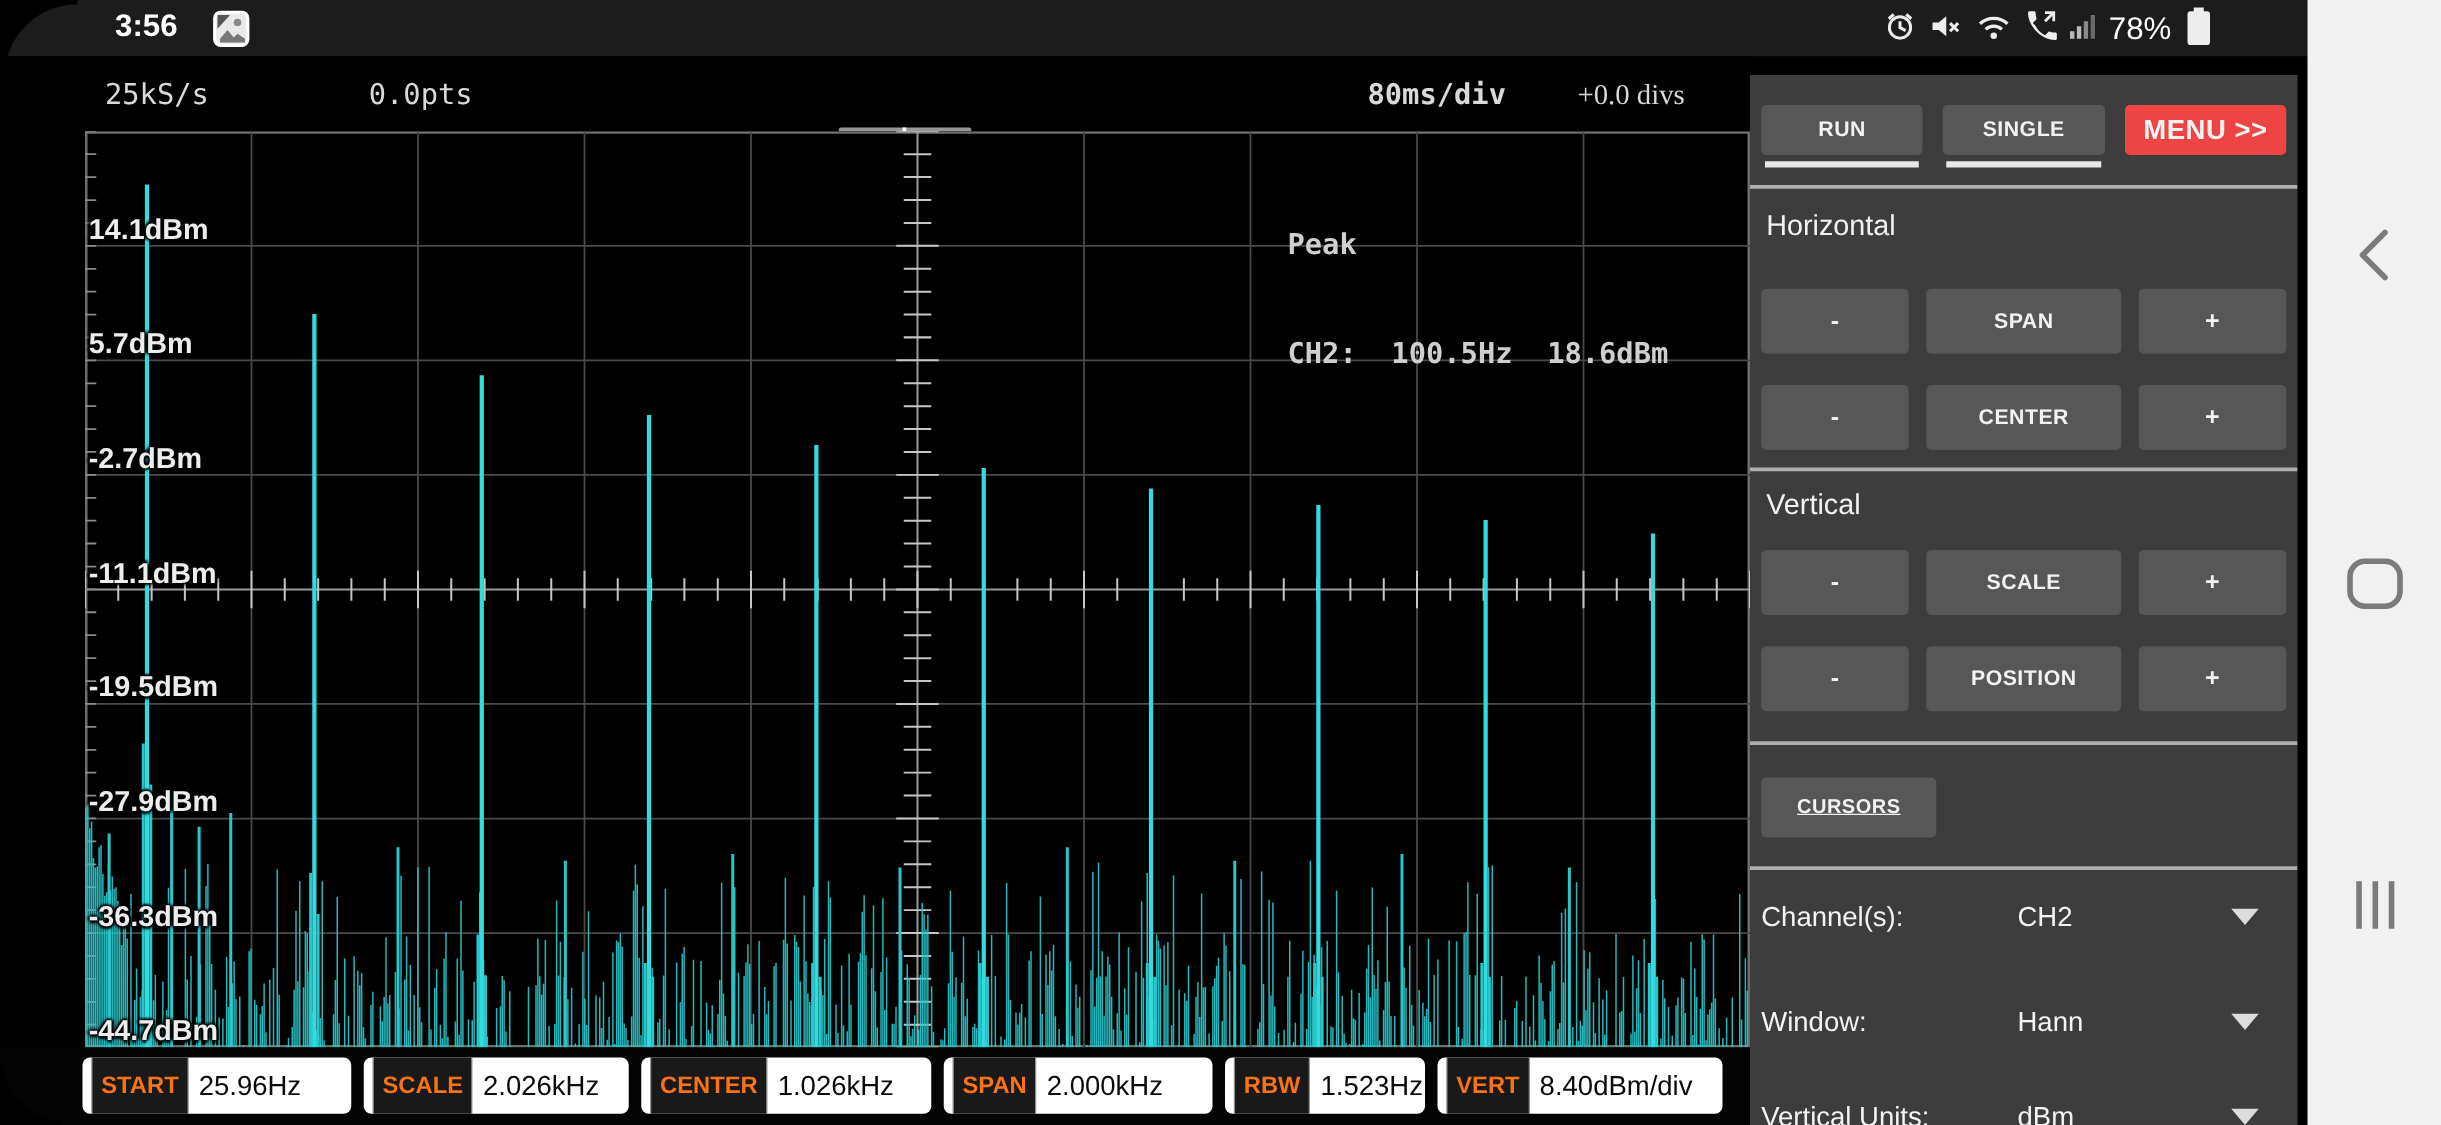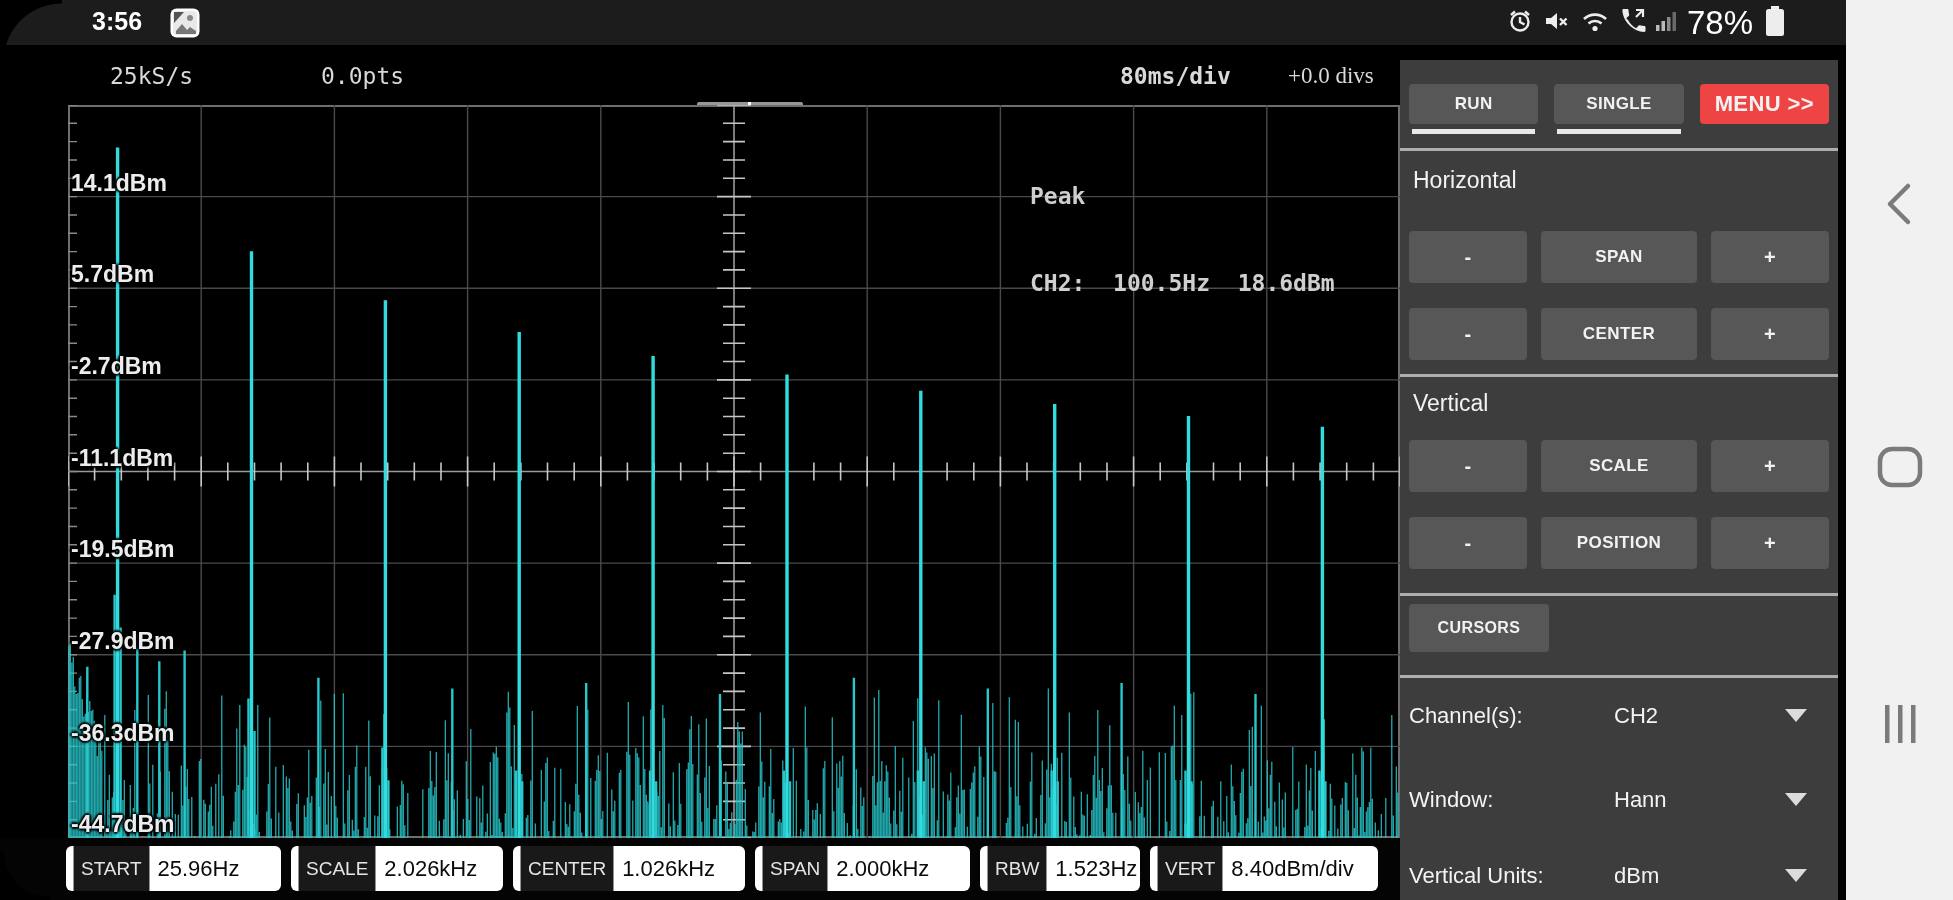--- a/index.html
+++ b/index.html
@@ -3,65 +3,65 @@
 <meta charset="utf-8">
 <style>
   html,body{margin:0;padding:0;background:#000;}
   #root{position:relative;width:1953px;height:900px;background:#000;overflow:hidden;
         font-family:"Liberation Sans",sans-serif;}
   
   .statusbar{position:absolute;left:0;top:0;width:1846px;height:45px;background:#1c1c1c;}
   .sb-time{position:absolute;left:92px;top:7px;font-size:25px;font-weight:700;color:#fff;}
   .sb-gallery{position:absolute;left:170px;top:8px;}
   .sb-icons{position:absolute;left:1506px;top:5px;height:36px;display:flex;align-items:center;gap:9px;}
-  .sb-batt-pct{font-size:33px;color:#fff;text-align:right;}
-  
-  .topbar{position:absolute;left:0;top:45px;width:1400px;height:75px;background:#000;margin-left:26px;}
+  .sb-batt-pct{font-size:25px;color:#fff;text-align:right;}
+  
+  .topbar{position:absolute;left:0;top:45px;width:1400px;height:75px;background:#000;}
   .tb-text{position:absolute;top:18px;font:400 23px "DejaVu Sans Mono",monospace;color:#d9d9d9;white-space:pre;}
   .tb-rate{left:84px;} .tb-pts{left:295px;} .tb-tdiv{left:1094px;font-weight:bold;} .tb-offs{left:1262px;font-family:Liberation Serif, serif;}
   .tb-track{position:absolute;left:465px;top:78px;width:520px;height:4px;background:#ececec;}
   .tb-handle{position:absolute;left:671px;top:57px;width:106px;height:43px;background:#979797;border-radius:2px;}
   .tb-handle-mark{position:absolute;left:51px;top:0;width:3px;height:43px;background:#fff;}
   
   .plot{position:absolute;left:68px;top:105px;width:1332px;height:733px;background:#000;}
   .ylab{position:absolute;left:71px;font:700 23px "Liberation Sans",sans-serif;color:#ededed;
         text-shadow:-2px 0 2px #000,2px 0 2px #000,0 -2px 2px #000,0 2px 2px #000;}
   .yl0{top:170px}.yl1{top:261px}.yl2{top:353px}.yl3{top:445px}
   .yl4{top:536px}.yl5{top:628px}.yl6{top:720px}.yl7{top:811px}
   .readout{position:absolute;left:1030px;top:124px;font:700 23px "DejaVu Sans Mono",monospace;
            color:#cfcfcf;line-height:29px;white-space:pre;}
   
   .bottombar{position:absolute;left:0;top:838px;width:1400px;height:62px;background:#040404;overflow:hidden;}
   .chips{position:absolute;left:66px;top:8px;display:flex;gap:10px;}
   .chip{background:#fff;border-radius:6px;display:flex;align-items:center;gap:8px;
         padding:3px 7px;height:45px;box-sizing:border-box;flex:none;overflow:hidden;}
   .chip:nth-child(1){width:215px}.chip:nth-child(2){width:212px}.chip:nth-child(3){width:232px}
   .chip:nth-child(4){width:215px}.chip:nth-child(5){width:160px}.chip:nth-child(6){width:228px}
-  .chip-label{background:#191919;border:1px solid #949494;border-radius:4px;color:#e5e5e5;
-              font-weight:400;font-size:19px;padding:20px 7px;white-space:nowrap;}
+  .chip-label{background:#191919;border:1px solid #949494;border-radius:4px;color:#f97316;
+              font-weight:700;font-size:19px;padding:20px 7px;white-space:nowrap;}
   .chip-value{color:#0a0a0a;font-size:22px;white-space:nowrap;}
   
   .panel{position:absolute;left:1400px;top:60px;width:438px;height:840px;background:#3d3d3d;
          padding:24px 9px;box-sizing:border-box;overflow:hidden;}
   .btnrow{display:flex;gap:16px;}
   .btn{background:#575757;border-radius:4px;color:#f2f2f2;font-weight:700;
        display:flex;align-items:center;justify-content:center;letter-spacing:.4px;}
   .topbtn-wrap{flex:1;}
   .btn-top{height:40px;font-size:17px;}
   .lamp{height:5px;background:#e8e8e8;margin:5px 3px 0;}
   .menu-btn{background:#ef4444;height:40px;font-size:22px;}
   .sep{height:3px;background:#aeaeae;margin:14px -9px 0;}
   .sect-title{font-size:23px;color:#f2f2f2;margin:16px 0 0 4px;}
   .sect-title.v{margin-top:13px;}
   .ctl-row{display:flex;gap:14px;}
   .r1{margin-top:37px}.r2{margin-top:25px}.r3{margin-top:23px}.r4{margin-top:25px}
   .ctl-btn{height:52px;font-size:17px;}
   .ctl-minus,.ctl-plus{flex:1;font-size:20px;}
   .ctl-mid{flex:1.32;}
-  .cursors-btn{width:140px;height:48px;font-size:16px;margin-top:8px;}
+  .cursors-btn{width:140px;height:48px;font-size:16px;margin-top:26px;text-decoration:underline;}
   .sep.s3{margin-top:24px}.sep.s4{margin-top:23px}
   .set-row{display:flex;align-items:center;color:#f4f4f4;font-size:22px;position:relative;height:34px;}
   .sr1{margin-top:21px}.sr2{margin-top:50px}.sr3{margin-top:42px}
   .set-label{width:205px;}
   .caret{position:absolute;right:22px;top:10px;width:0;height:0;
          border-left:11px solid transparent;border-right:11px solid transparent;border-top:13px solid #dcdcdc;}
   
   .navstrip{position:absolute;left:1846px;top:0;width:107px;height:900px;background:#f1f1f1;}
   .nav-btn{position:absolute;left:50%;transform:translateX(-50%);}
   .nav-back{top:178px}.nav-home{top:444px}.nav-recents{top:702px}

